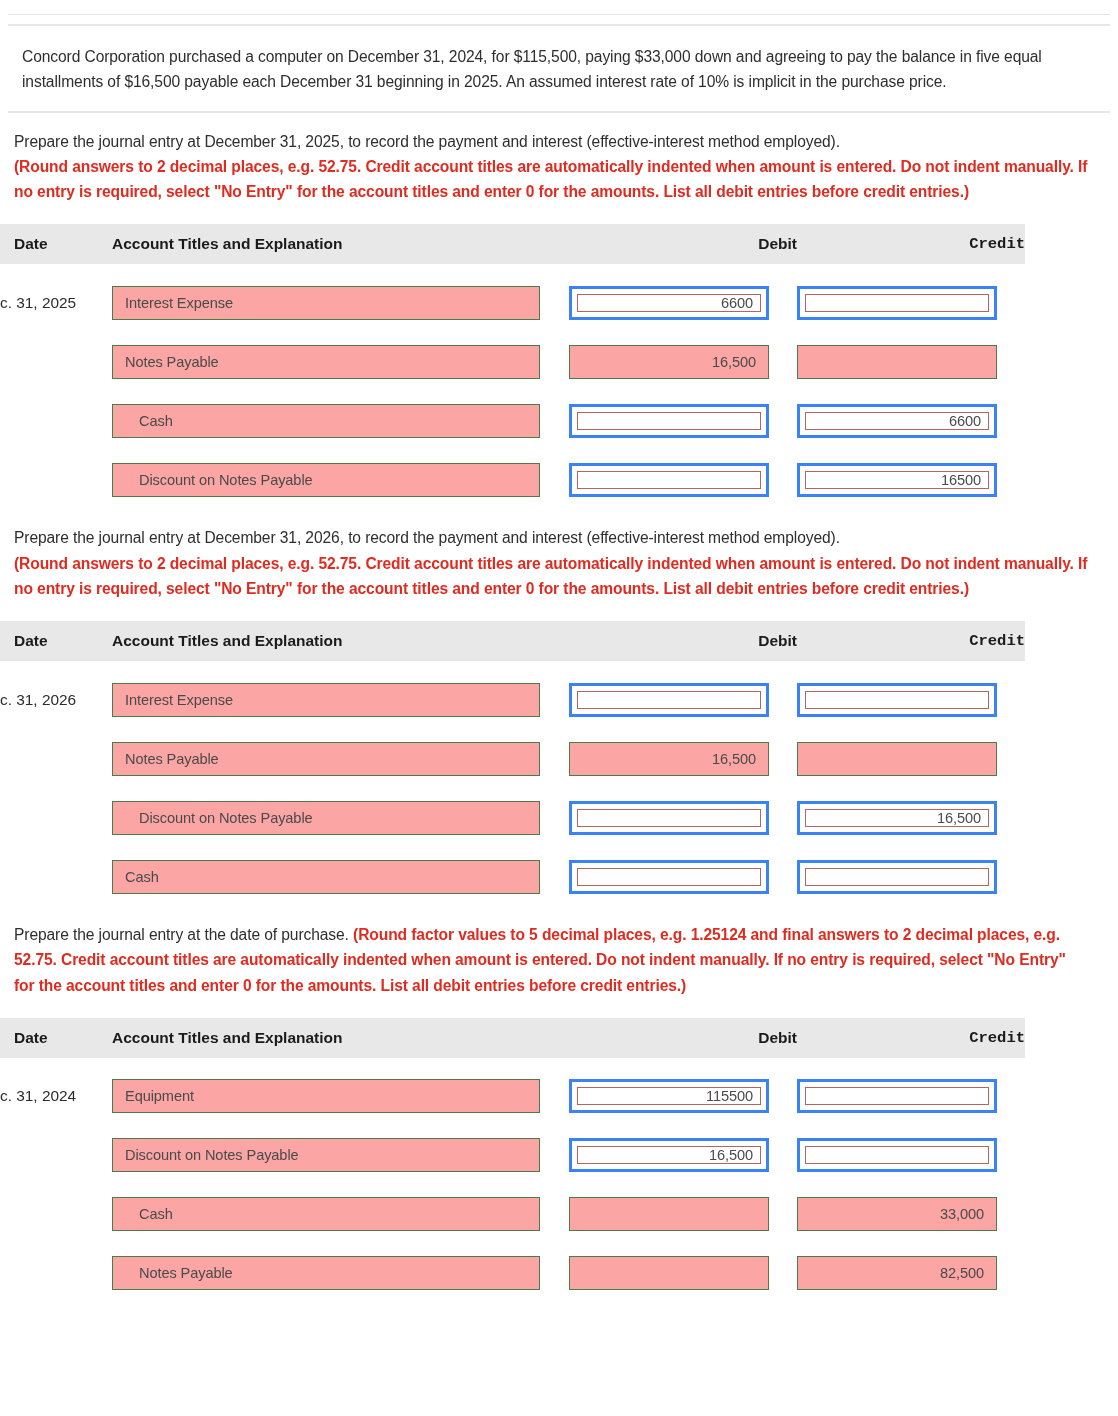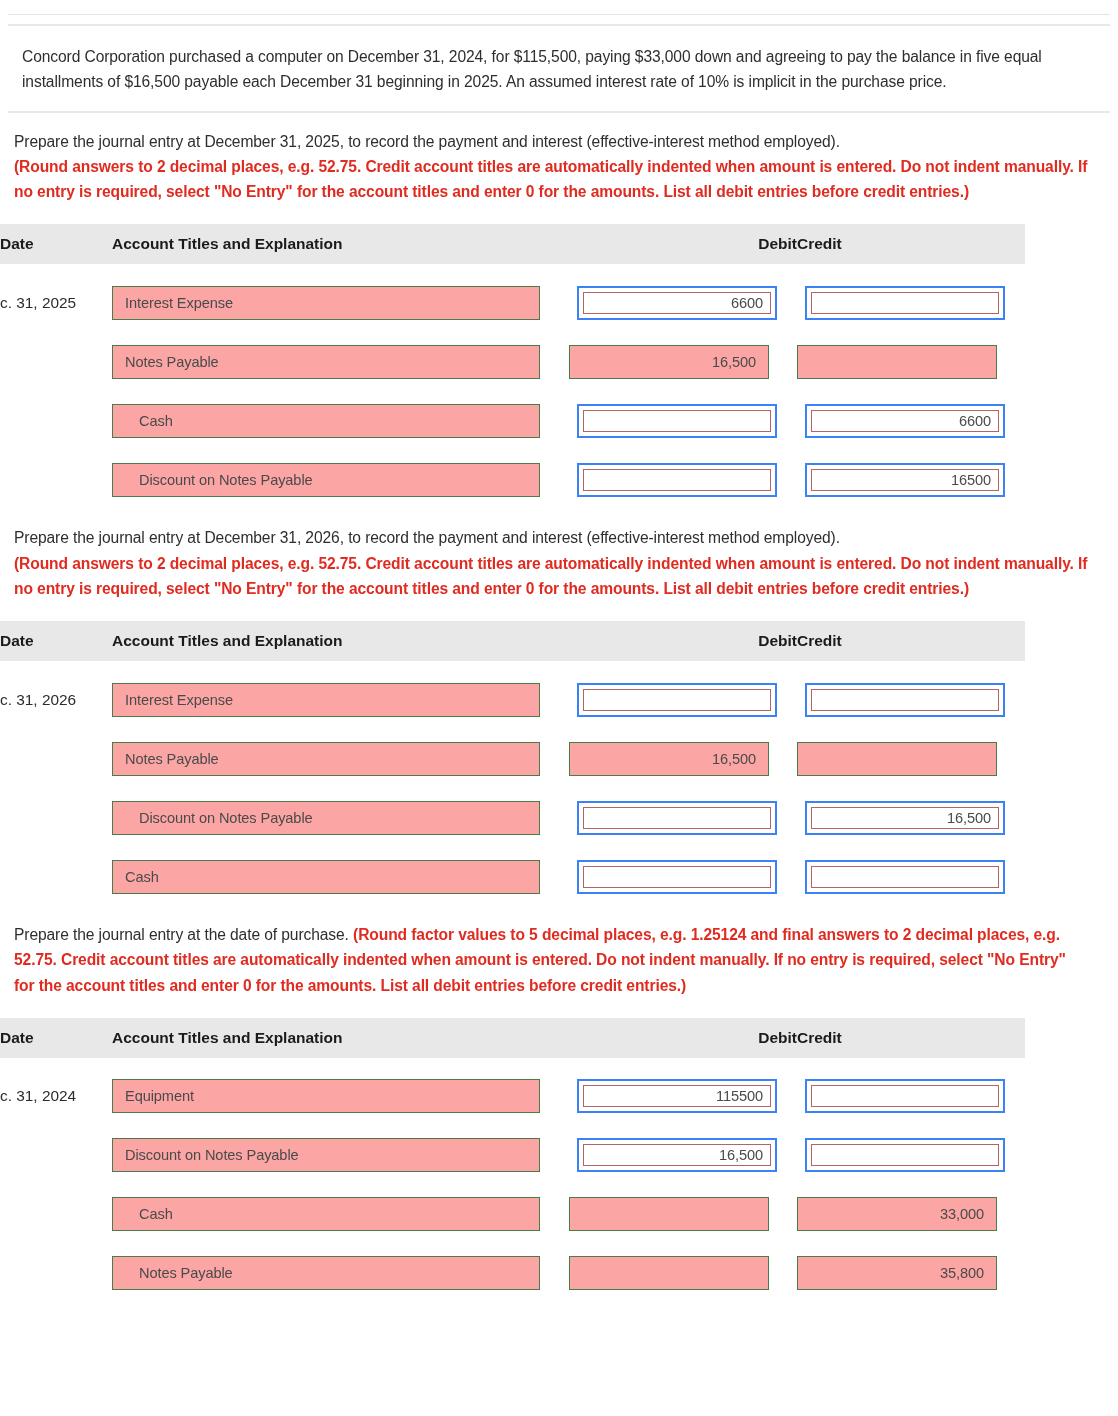--- a/index.html
+++ b/index.html
@@ -59,24 +59,24 @@
   }
   .jhead {
     display: flex;
     align-items: center;
     background: #e8e8e8;
     height: 40px;
     font-weight: bold;
     font-size: 15.5px;
     color: #1b1b1b;
   }
-  .jhead .col-date   { width: 112px; }
+  .jhead .col-date   { width: 112px; padding-left: 14px; }
   .jhead .col-acct   { flex: 1; padding-left: 0px; }
   .jhead .col-debit  { width: 228px; text-align: right; }
-  .jhead .col-credit { width: 228px; text-align: left; }
+  .jhead .col-credit { width: 228px; text-align: right; font-family: Liberation Mono, monospace; }
 
   .jrow {
     display: flex;
     align-items: center;
     height: 59px;
   }
   .jrow .col-date {
     width: 112px;
     font-size: 15.4px;
     color: #2c2c2c;
@@ -108,25 +108,24 @@
   }
 
   
   .st-green {
     background: #fca5a5;
     border: 1px solid #4a7c4a;
   }
   
   .st-red {
     background: #ffffff;
-    border: 2px solid #3b82f6;
+    border: 4px solid #3b82f6;
     outline: 1px solid #ffffff;
     outline-offset: -4px;
     box-shadow: inset 0 0 0 4px #ffffff, inset 0 0 0 5px #b5645e;
-    margin-left: 8px;
   }
 
   .spacer-sm { height: 14px; }
 </style>
 </head>
 <body>
 
 <div class="page">
 
   <div class="spacer-sm"></div>
@@ -307,20 +306,20 @@
           </div>
           <div class="jrow">
             <div class="col-date"></div>
             <div class="col-acct">
               <div class="fld fld-acct st-green indent">Notes Payable</div>
             </div>
             <div class="col-debit">
               <div class="fld fld-amt st-green"></div>
             </div>
             <div class="col-credit">
-              <div class="fld fld-amt st-green">35,800</div>
+              <div class="fld fld-amt st-green">82,500</div>
             </div>
           </div>
         </div>
       </div>
     </div>
 
 </div>
 
 </body></html>

